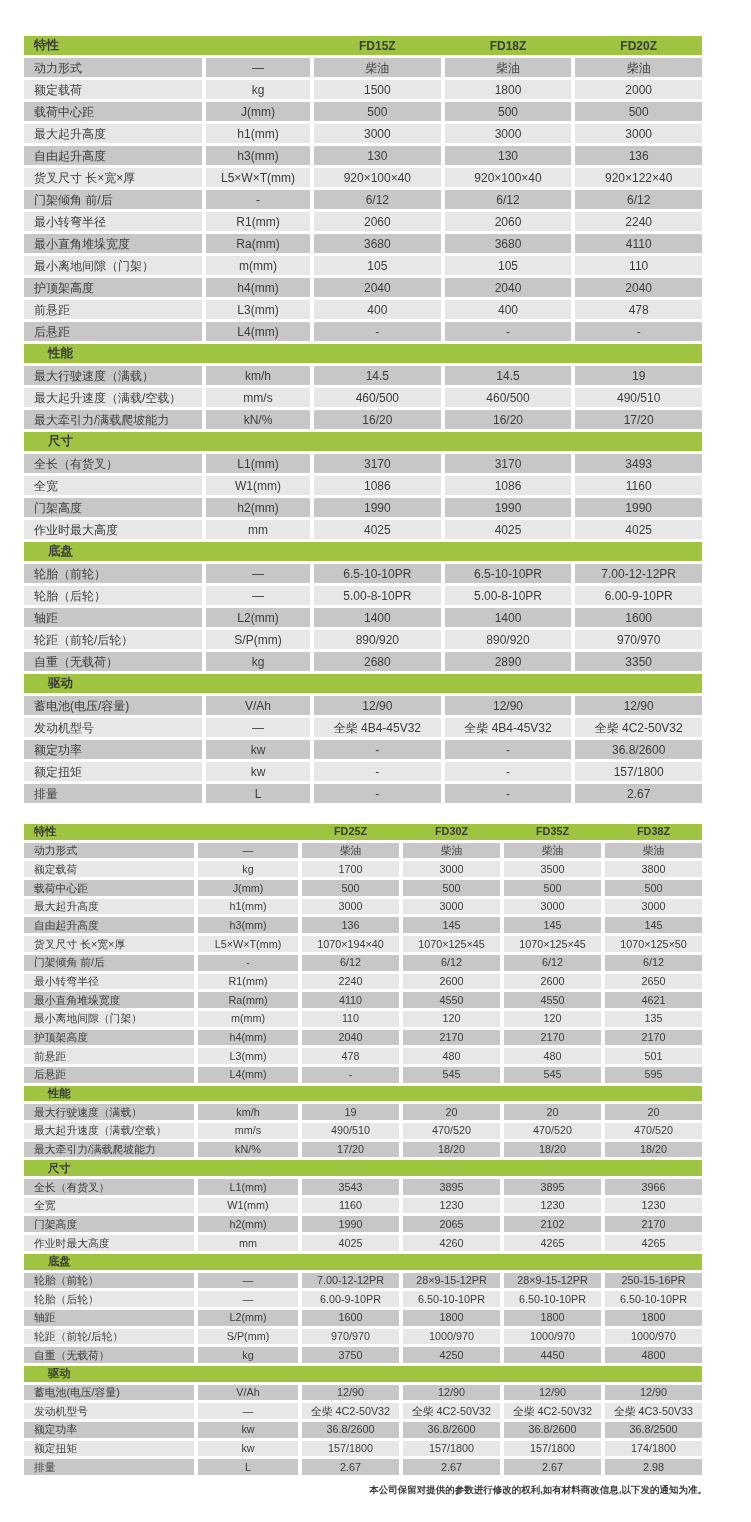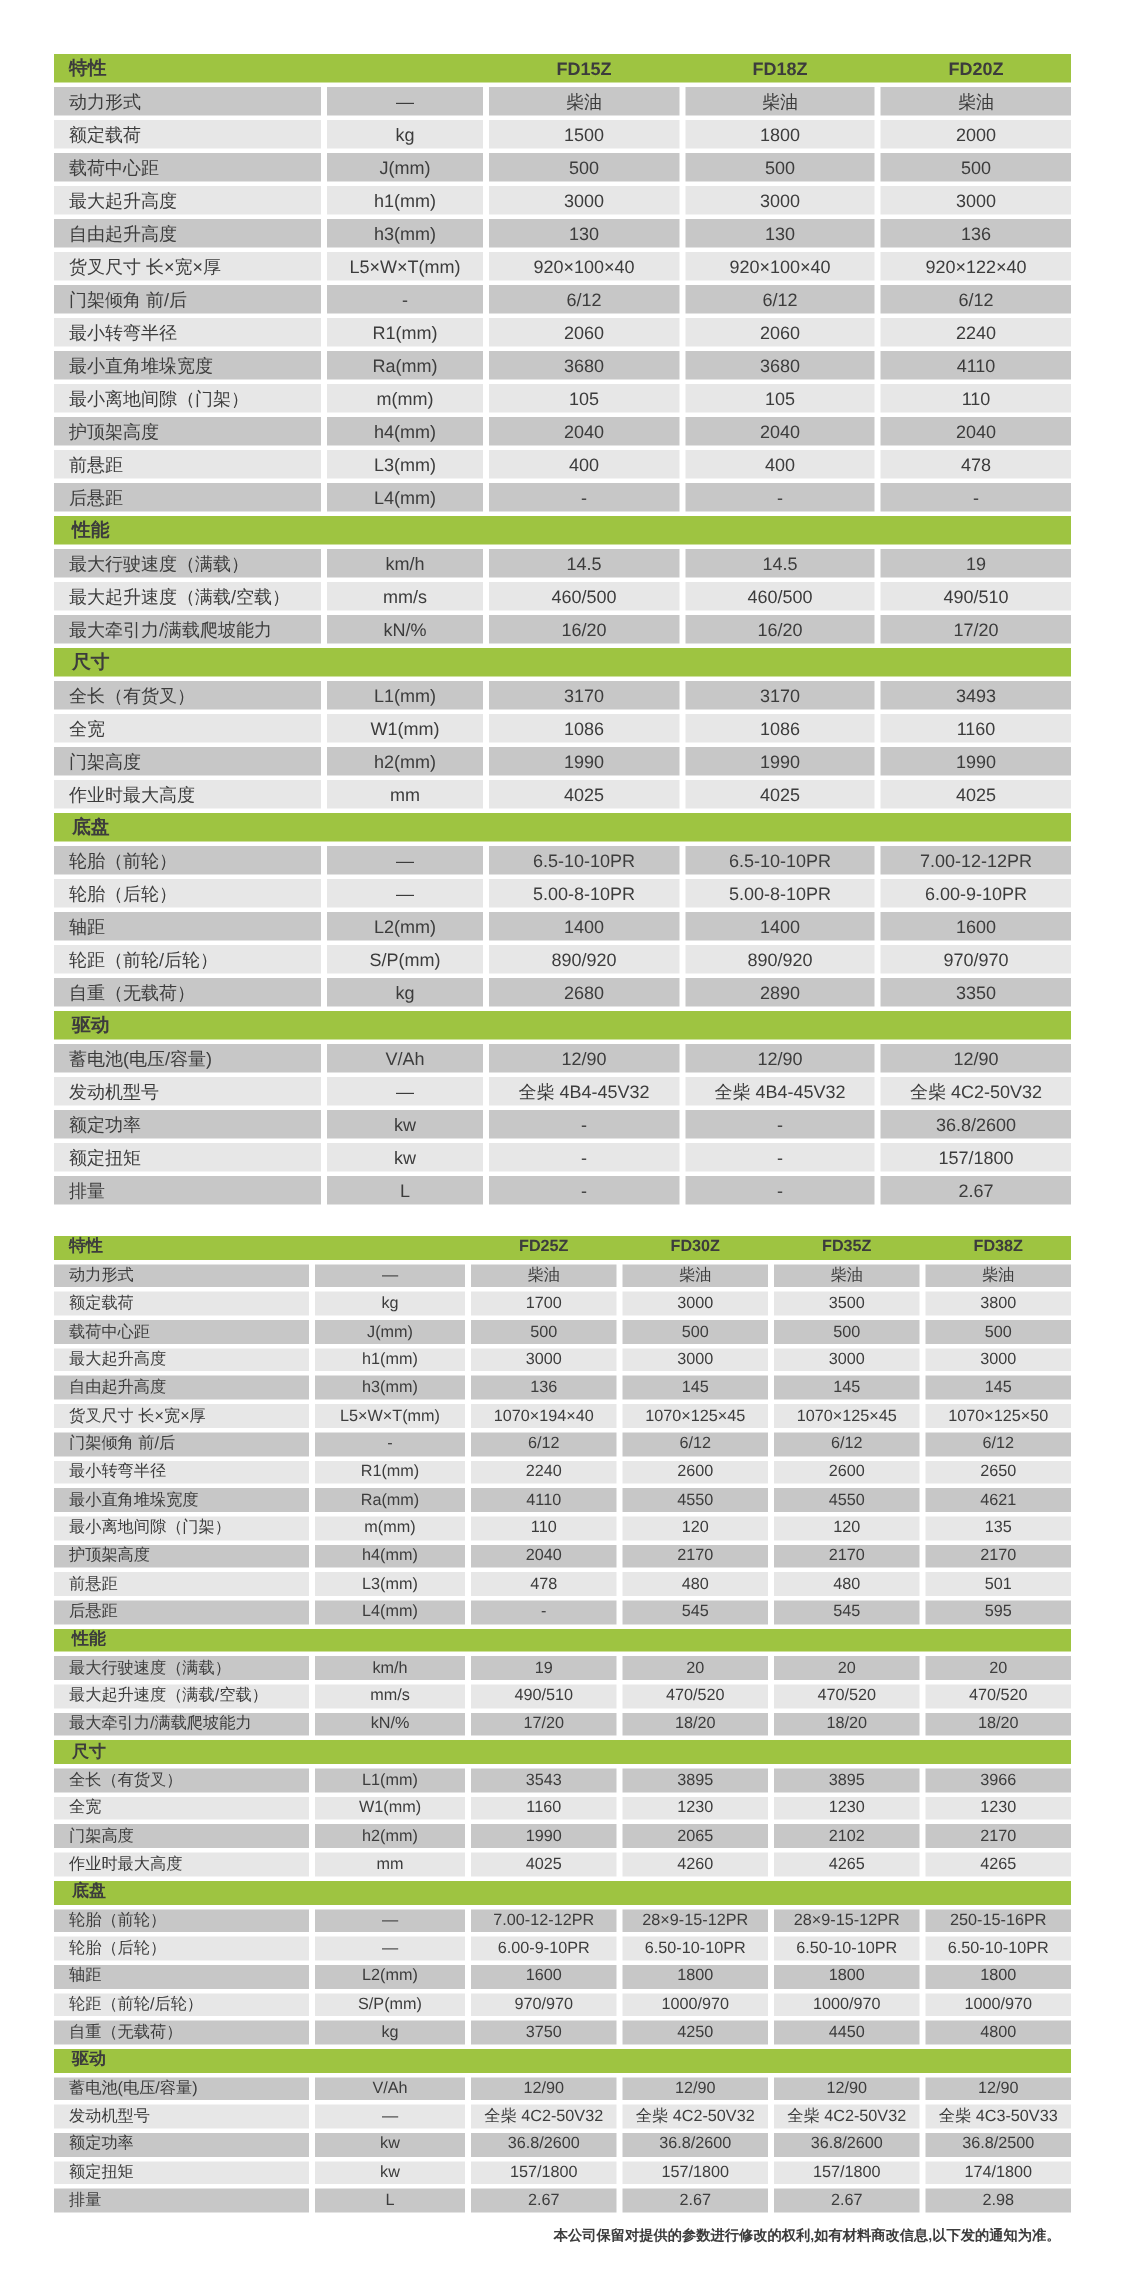--- a/index.html
+++ b/index.html
@@ -6,21 +6,21 @@
   .page{
     position:relative;
     width:751px;height:1522px;
     background:#ffffff;
     font-family:"Liberation Sans","DejaVu Sans",sans-serif;
     color:#3c3c3c;
     overflow:hidden;
   }
   .spec-table{
     position:absolute;
-    left:36px;
+    left:24px;
     width:678px;
     display:flex;
     flex-direction:column;
   }
   .t1{top:36px; --lw:178px; --uw:104px; --rh:19px; --fs:12px;}
   .t2{top:824px; --lw:170px; --uw:100px; --rh:15.7px; --fs:10.8px;}
   .row{
     display:flex;
     gap:4px;
     height:var(--rh);
@@ -36,21 +36,21 @@
     white-space:nowrap;
   }
   .cell.label{width:var(--lw);justify-content:flex-start;padding-left:10px;}
   .cell.unit{width:var(--uw);}
   .cell.val{flex:1 1 0;}
   .row.green{background:var(--green);}
   .header-row .cell{background:transparent;font-weight:700;}
   .header-row .cell.label{font-size:calc(var(--fs) + 0.5px);}
   .section-row{
     align-items:center;
-    padding-left:12px;
+    padding-left:24px;
     font-weight:700;
     font-size:calc(var(--fs) + 0.5px);
     font-family:Liberation Serif, serif;
   }
   .data-row.dark .cell{background:var(--row-dark);}
   .data-row.light .cell{background:var(--row-light);}
   .footer-note{
     position:absolute;
     right:44px;
     top:1484px;

